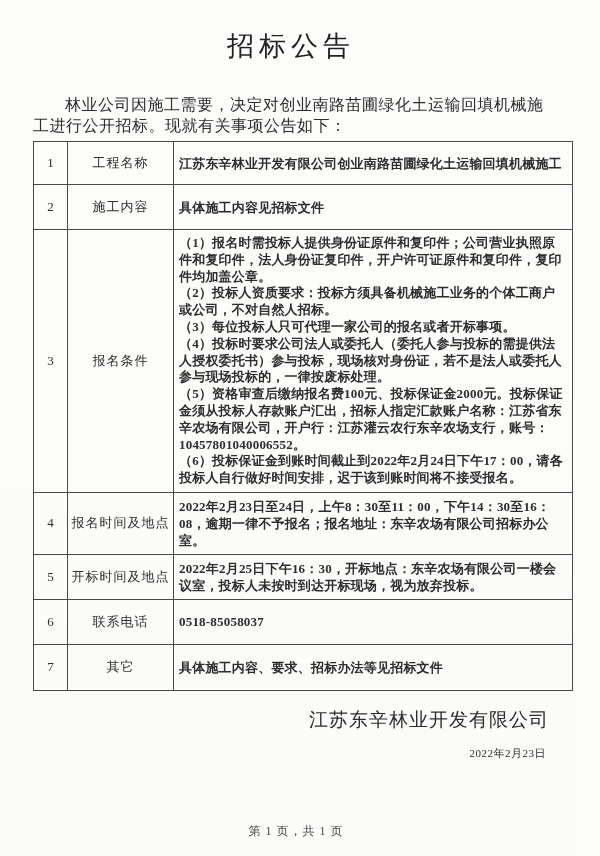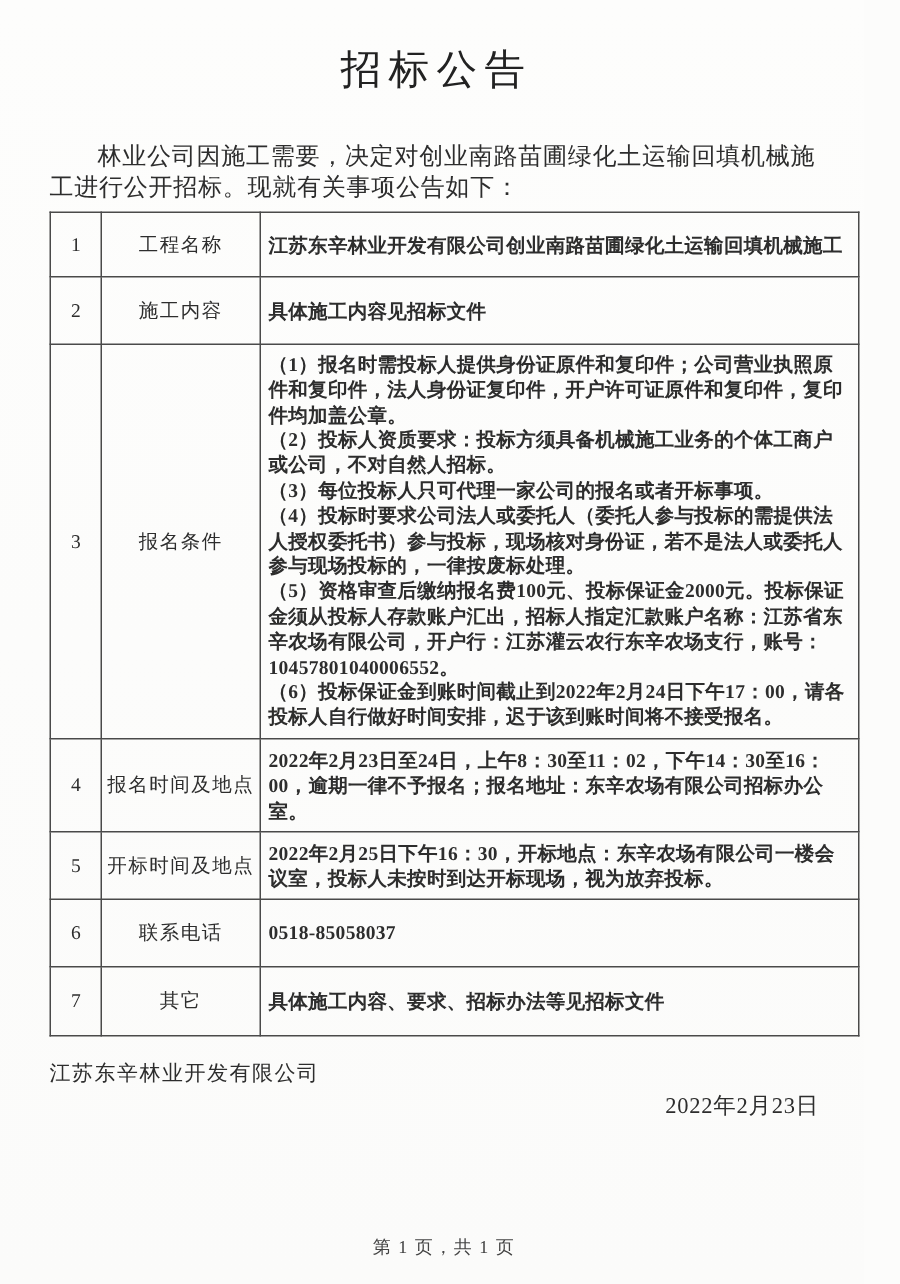--- a/index.html
+++ b/index.html
@@ -56,29 +56,29 @@
   }
   tbody tr:nth-child(1) td { height: 43px; }
   tbody tr:nth-child(2) td { height: 45px; }
   tbody tr:nth-child(3) td.c-content { line-height: 16.8px; margin-left: 21px; }
   tbody tr:nth-child(4) td { height: 44px; }
   tbody tr:nth-child(5) td { height: 45px; }
   tbody tr:nth-child(6) td { height: 45px; }
   tbody tr:nth-child(7) td { height: 46px; }
   .signature {
     margin-top: 16px;
-    text-align: left;
-    font-size: 14px;
+    text-align: right;
+    font-size: 19px;
     color: #2d2d2d;
     letter-spacing: 1px;
   }
   .sign-date {
-    margin-top: 3px;
+    margin-top: 13px;
     text-align: right;
-    font-size: 15px;
+    font-size: 11px;
     color: #2d2d2d;
     padding-right: 3px;
     letter-spacing: 0.5px;
   }
   .page-footer {
     position: absolute;
     left: 16px; right: 0;
     bottom: 16px;
     text-align: center;
     font-size: 12px;
@@ -115,21 +115,21 @@
 （2）投标人资质要求：投标方须具备机械施工业务的个体工商户或公司，不对自然人招标。
 （3）每位投标人只可代理一家公司的报名或者开标事项。
 （4）投标时要求公司法人或委托人（委托人参与投标的需提供法人授权委托书）参与投标，现场核对身份证，若不是法人或委托人参与现场投标的，一律按废标处理。
 （5）资格审查后缴纳报名费100元、投标保证金2000元。投标保证金须从投标人存款账户汇出，招标人指定汇款账户名称：江苏省东辛农场有限公司，开户行：江苏灌云农行东辛农场支行，账号：10457801040006552。
 （6）投标保证金到账时间截止到2022年2月24日下午17：00，请各投标人自行做好时间安排，迟于该到账时间将不接受报名。</td>
   </tr>
 
   <tr>
     <td class="c-no">4</td>
     <td class="c-label">报名时间及地点</td>
-    <td class="c-content">2022年2月23日至24日，上午8：30至11：02，下午14：30至16：00，逾期一律不予报名；报名地址：东辛农场有限公司招标办公室。</td>
+    <td class="c-content">2022年2月23日至24日，上午8：30至11：00，下午14：30至16：08，逾期一律不予报名；报名地址：东辛农场有限公司招标办公室。</td>
   </tr>
 
   <tr>
     <td class="c-no">5</td>
     <td class="c-label">开标时间及地点</td>
     <td class="c-content">2022年2月25日下午16：30，开标地点：东辛农场有限公司一楼会议室，投标人未按时到达开标现场，视为放弃投标。</td>
   </tr>
 
   <tr>
     <td class="c-no">6</td>

